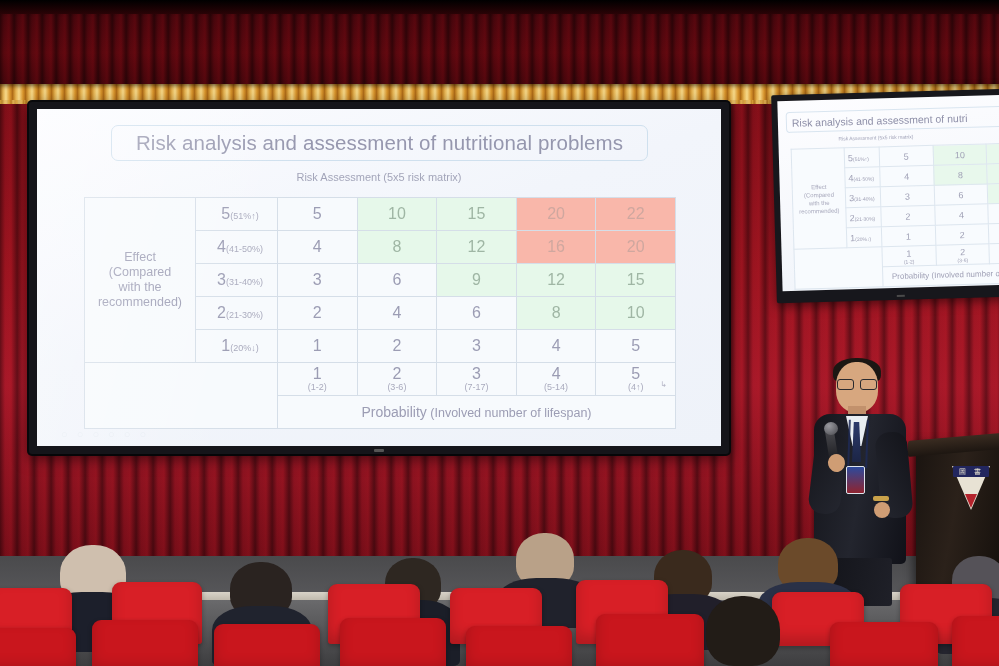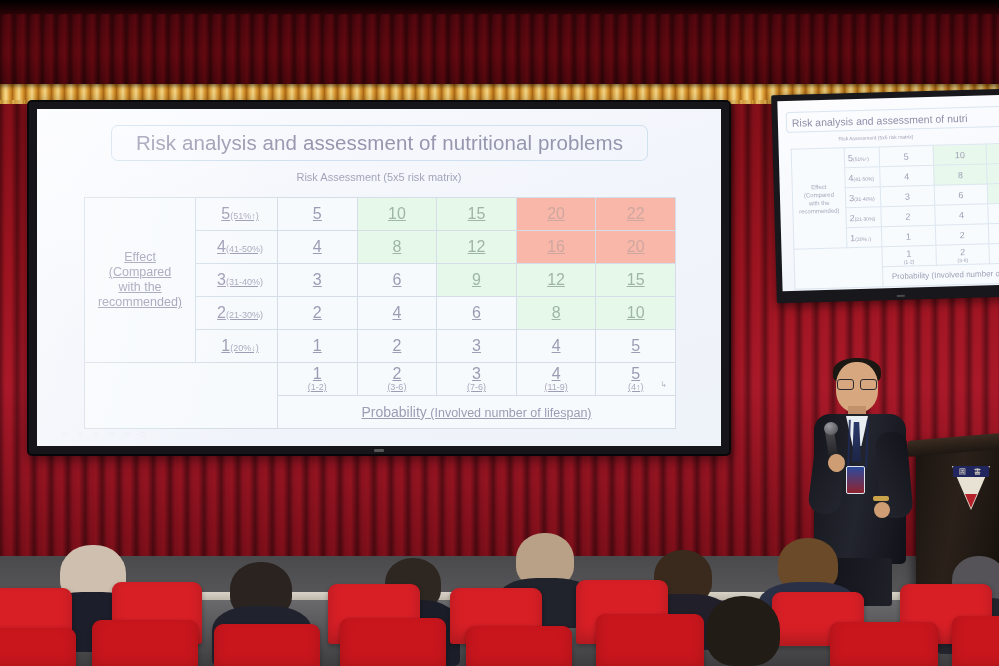--- a/index.html
+++ b/index.html
@@ -58,21 +58,21 @@
     border:1px solid #cfe0ee;border-radius:7px;
     display:flex;align-items:center;justify-content:center;}
   .slide-title{font-size:20.5px;color:#8e8fa8;letter-spacing:.1px;white-space:nowrap;
     opacity:.92;}
   .slide-sub{position:absolute;left:0;top:62px;width:100%;text-align:center;
     font-size:11px;color:#9a9cb2;opacity:.9;}
 
   table.matrix{position:absolute;left:47px;top:88px;width:592px;
     border-collapse:collapse;table-layout:fixed;}
   table.matrix td{border:1px solid #d5dee8;color:#9c9db4;text-align:center;
-    background:#f7fafd;height:30px;vertical-align:middle;text-decoration:underline;}
+    background:#f7fafd;height:30px;vertical-align:middle;}
   td.effect-head{width:108px;font-size:12.5px;line-height:15px;color:#a6a7bb;
     background:#f3f8fc;}
   td.rowlabel{width:72px;text-align:left;padding-left:8px;background:#f7fafd;}
   td.rowlabel .big{font-size:16px;color:#9b9cb3;}
   td.rowlabel .small{font-size:9px;color:#a9aabd;}
   td.val{font-size:16px;color:#9b9cb3;}
   td.val.green{background:#e6f8ea;color:#9fb6a4;}
   td.val.red{background:#f9b7aa;color:#cfa79f;}
   td.colhead{height:38px;}
   td.colhead .big{display:block;font-size:16px;color:#9b9cb3;line-height:17px;}
@@ -265,25 +265,25 @@
             <td class="colhead">
               <span class="big">1</span>
               <span class="small">(1-2)</span>
             </td>
             <td class="colhead">
               <span class="big">2</span>
               <span class="small">(3-6)</span>
             </td>
             <td class="colhead">
               <span class="big">3</span>
-              <span class="small">(7-6)</span>
+              <span class="small">(7-17)</span>
             </td>
             <td class="colhead">
               <span class="big">4</span>
-              <span class="small">(11-9)</span>
+              <span class="small">(5-14)</span>
             </td>
             <td class="colhead" style="position:relative">
               <span class="big">5</span>
               <span class="small">(4↑)</span>
               <span class="tickmark">↳</span>
             </td>
           </tr>
           <tr>
             <td class="footer" colspan="5">
               <span>Probability</span><span class="fsmall"> (Involved number of lifespan)</span>

